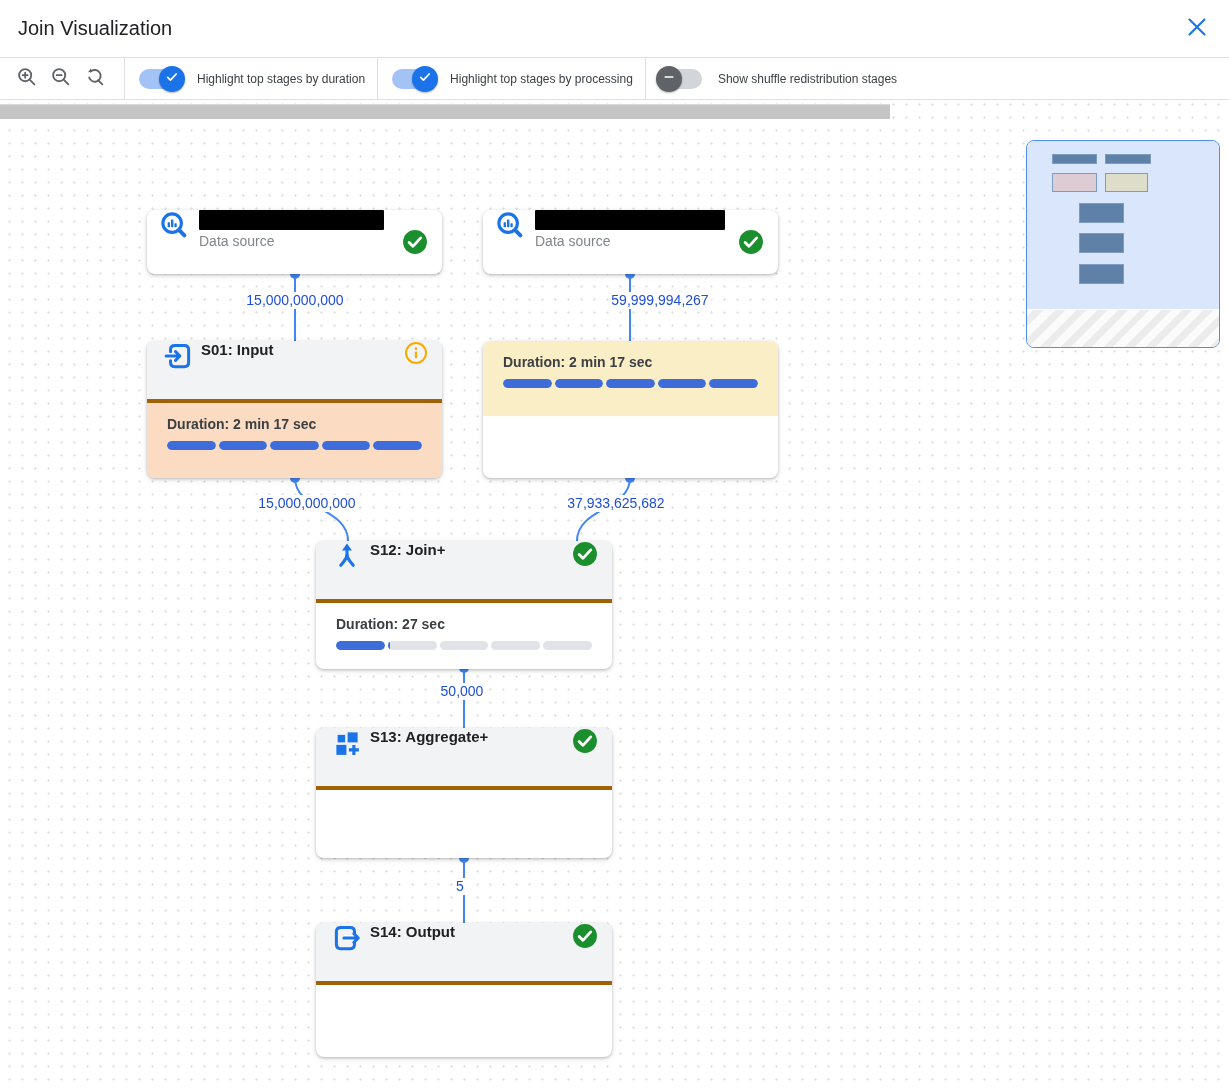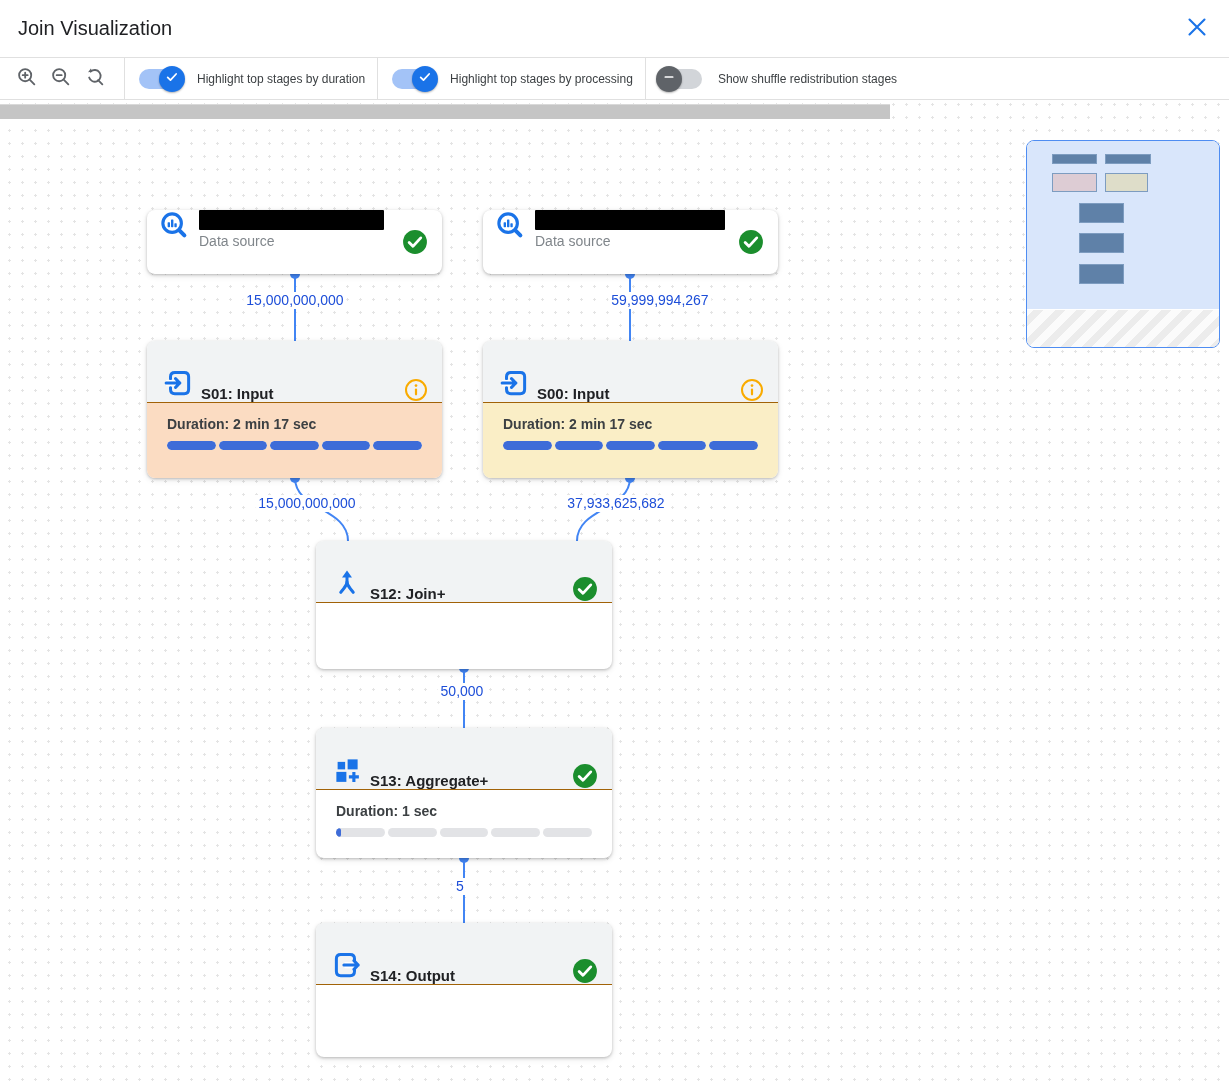--- a/index.html
+++ b/index.html
@@ -41,22 +41,22 @@
   
   .source-node{position:absolute;height:64px;background:#fff;border-radius:8px;
     box-shadow:0 1px 3px rgba(0,0,0,.22),0 2px 6px rgba(0,0,0,.1);
     display:flex;padding:0 14px 0 12px;box-sizing:border-box;cursor:pointer;}
   .source-mid{display:flex;flex-direction:column;margin-left:10px;}
   .redacted-bar{height:20px;background:#000;border-radius:1px;}
   .source-label{font-size:14px;color:#80868b;margin-top:3px;}
   .status-right{margin-left:auto;display:flex;align-items:center;}
   .stage-node{position:absolute;background:#fff;border-radius:8px;overflow:hidden;
     box-shadow:0 1px 3px rgba(0,0,0,.22),0 2px 6px rgba(0,0,0,.1);box-sizing:border-box;cursor:pointer;}
-  .stage-header{height:62px;background:var(--node-header);border-bottom:1px solid #a16207;
-    display:flex;align-items:flex-end;padding:0 14px 0 16px;box-sizing:border-box;}
+  .stage-header{height:62px;background:var(--node-header);border-bottom:4px solid #a16207;
+    display:flex;align-items:flex-start;padding:0 14px 0 16px;box-sizing:border-box;}
   .stage-title{font-size:15px;font-weight:600;color:#202124;margin-left:8px;}
   .stage-body{padding:13px 20px 0 20px;box-sizing:border-box;height:calc(100% - 62px);}
   .stage-body[data-highlight="duration"]{background:var(--duration-highlight);}
   .stage-body[data-highlight="processing"]{background:var(--processing-highlight);}
   .duration-label{font-size:14px;font-weight:700;color:#3c4043;}
   .progress-bar{display:flex;gap:3px;margin-top:9px;height:9px;}
   .progress-bar .seg{flex:1;background:var(--progress-track);border-radius:5px;overflow:hidden;}
   .progress-bar .seg .seg-fill{height:100%;background:var(--progress-blue);border-radius:5px;}
   
   .minimap{position:absolute;left:1026px;top:40px;width:194px;height:208px;background:#fff;
@@ -265,37 +265,20 @@
             <div class="seg-fill" style="width: 100%;"></div>
           </div>
           <div class="seg">
             <div class="seg-fill" style="width: 100%;"></div>
           </div>
         </div>
     </div>
   </div>
 
   <div class="stage-node" style="left:483px;top:241px;width:295px;height:137px;">
-    <div class="stage-header">
-      <span>
-        <svg width="30" height="30" viewBox="0 0 24 24" fill="none">
-          <path d="M6 8.5 V7 Q6 3.5 9.5 3.5 H17 Q20.5 3.5 20.5 7 V17 Q20.5 20.5 17 20.5 H9.5 Q6 20.5 6 17 V15.5" stroke="#1a73e8" stroke-width="2.4" stroke-linecap="round"></path>
-          <path d="M2.5 12 H13.5" stroke="#fff" stroke-width="5"></path>
-          <path d="M2.5 12 H13.5 M10 8.5 L13.5 12 L10 15.5" stroke="#1a73e8" stroke-width="2.4" stroke-linecap="round" stroke-linejoin="round"></path>
-        </svg>
-      </span>
-      <span class="stage-title">S00: Input</span>
-      <span class="status-right">
-        <svg width="24" height="24" viewBox="0 0 24 24">
-            <circle cx="12" cy="12" r="10" fill="none" stroke="#f9ab00" stroke-width="2"></circle>
-            <circle cx="12" cy="7.6" r="1.35" fill="#f9ab00"></circle>
-            <rect x="10.9" y="10.4" width="2.2" height="7" rx="1.1" fill="#f9ab00"></rect>
-          </svg>
-      </span>
-    </div>
     <div class="stage-body" data-highlight="processing">
       <div class="duration-label">Duration: 2 min 17 sec</div>
       <div class="progress-bar">
           <div class="seg">
             <div class="seg-fill" style="width: 100%;"></div>
           </div>
           <div class="seg">
             <div class="seg-fill" style="width: 100%;"></div>
           </div>
           <div class="seg">
@@ -320,60 +303,60 @@
           <path d="M12 2 L8 7.5 H16 Z" fill="#1a73e8"></path>
         </svg>
       </span>
       <span class="stage-title">S12: Join+</span>
       <span class="status-right">
         <svg width="26" height="26" viewBox="0 0 24 24">
             <circle cx="12" cy="12" r="11" fill="#1b8e2d"></circle>
             <path d="M6.6 12.4 l3.5 3.6 7.2-7.8" stroke="#fff" stroke-width="2.6" fill="none" stroke-linecap="round" stroke-linejoin="round"></path>
           </svg>
       </span>
+    </div>
+    <div class="stage-body" data-highlight="none">
+      <div class="duration-label">Duration: 27 sec</div>
+      <div class="progress-bar">
+          <div class="seg">
+            <div class="seg-fill" style="width: 100%;"></div>
+          </div>
+          <div class="seg">
+            <div class="seg-fill" style="width: 5%;"></div>
+          </div>
+          <div class="seg">
+            <div class="seg-fill" style="width: 0%;"></div>
+          </div>
+          <div class="seg">
+            <div class="seg-fill" style="width: 0%;"></div>
+          </div>
+          <div class="seg">
+            <div class="seg-fill" style="width: 0%;"></div>
+          </div>
+        </div>
     </div>
   </div>
 
   <div class="stage-node" style="left:316px;top:628px;width:296px;height:130px;">
     <div class="stage-header">
       <span>
         <svg width="30" height="30" viewBox="0 0 24 24">
           <rect x="4.5" y="5.5" width="6" height="6" fill="#1a73e8"></rect>
           <rect x="12.5" y="3.5" width="8" height="8" fill="#1a73e8"></rect>
           <rect x="3.5" y="13.5" width="8" height="8" fill="#1a73e8"></rect>
           <path d="M17.5 13.5 V21.5 M13.5 17.5 H21.5" stroke="#1a73e8" stroke-width="2.5"></path>
         </svg>
       </span>
       <span class="stage-title">S13: Aggregate+</span>
       <span class="status-right">
         <svg width="26" height="26" viewBox="0 0 24 24">
             <circle cx="12" cy="12" r="11" fill="#1b8e2d"></circle>
             <path d="M6.6 12.4 l3.5 3.6 7.2-7.8" stroke="#fff" stroke-width="2.6" fill="none" stroke-linecap="round" stroke-linejoin="round"></path>
           </svg>
       </span>
-    </div>
-    <div class="stage-body" data-highlight="none">
-      <div class="duration-label">Duration: 1 sec</div>
-      <div class="progress-bar">
-          <div class="seg">
-            <div class="seg-fill" style="width: 10%;"></div>
-          </div>
-          <div class="seg">
-            <div class="seg-fill" style="width: 0%;"></div>
-          </div>
-          <div class="seg">
-            <div class="seg-fill" style="width: 0%;"></div>
-          </div>
-          <div class="seg">
-            <div class="seg-fill" style="width: 0%;"></div>
-          </div>
-          <div class="seg">
-            <div class="seg-fill" style="width: 0%;"></div>
-          </div>
-        </div>
     </div>
   </div>
 
   <div class="stage-node" style="left:316px;top:823px;width:296px;height:134px;">
     <div class="stage-header">
       <span>
         <svg width="30" height="30" viewBox="0 0 24 24" fill="none">
           <path d="M18 8.5 V7 Q18 3.5 14.5 3.5 H7 Q3.5 3.5 3.5 7 V17 Q3.5 20.5 7 20.5 H14.5 Q18 20.5 18 17 V15.5" stroke="#1a73e8" stroke-width="2.4" stroke-linecap="round"></path>
           <path d="M10 12 H21" stroke="#fff" stroke-width="5"></path>
           <path d="M9.5 12 H21 M17.5 8.5 L21 12 L17.5 15.5" stroke="#1a73e8" stroke-width="2.4" stroke-linecap="round" stroke-linejoin="round"></path>

